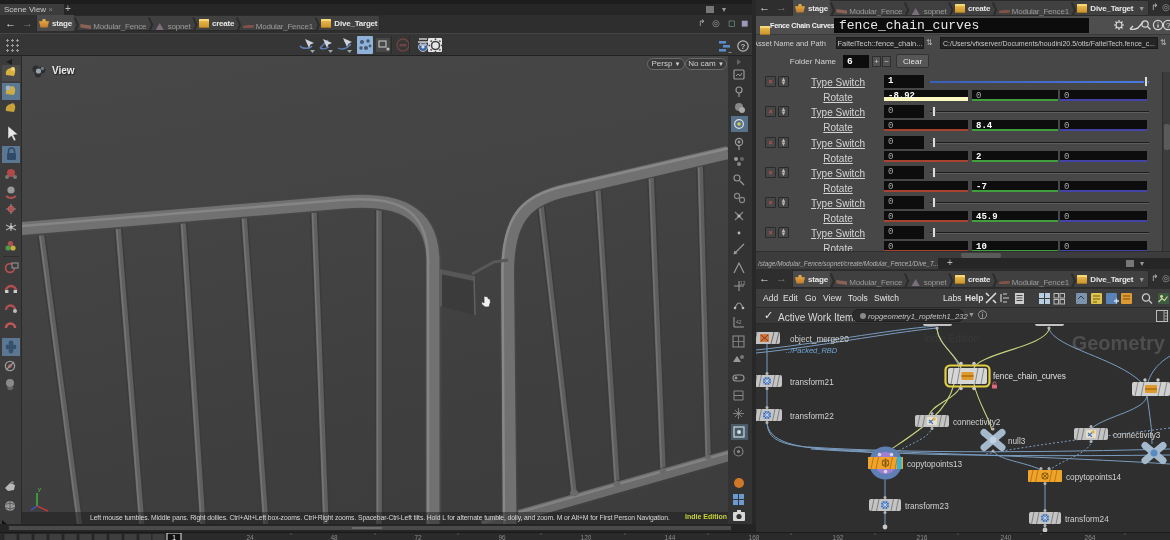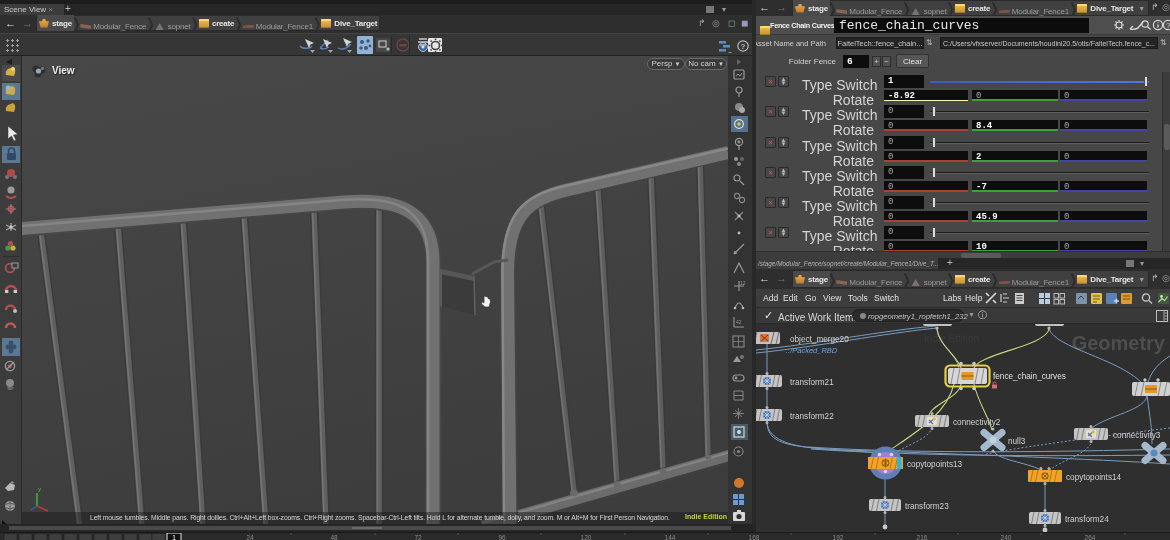--- a/index.html
+++ b/index.html
@@ -17,21 +17,21 @@
   .ic-box { background:linear-gradient(#f0c050,#c8922c); border-radius:1px; box-shadow:inset 0 2px 0 #f8d878, inset 0 -1px 0 #a87820; }
   .ic-fence { background:transparent; }
   .ic-fence::before { content:""; position:absolute; left:0; top:2px; width:11px; height:5px; background:#9a6a5a; clip-path:polygon(0 0,100% 30%,100% 100%,0 70%); opacity:.8; }
   .ic-sop { background:transparent; }
   .ic-sop::before { content:""; position:absolute; left:1px; top:1px; width:8px; height:7px; background:#8a7a8a; clip-path:polygon(0 100%,50% 0,100% 100%); opacity:.8; }
   .ic-curve { background:transparent; }
   .ic-curve::before { content:""; position:absolute; left:0; top:3px; width:11px; height:3px; background:#9a5a4a; border-radius:50% 10% 50% 10%; opacity:.7; }
   .pbtn { width:9px; height:11px; background:#525252; border:1px solid #2e2e2e; color:#ccc; font-size:8px; text-align:center; line-height:9px; }
   .xbtn { position:absolute; width:11px; height:11px; background:#474747; border:1px solid #2a2a2a; border-radius:1px; font-size:7px; text-align:center; line-height:10px; font-weight:bold; color:#c25454; }
   .xbtn.ud { color:#b8b8b8; }
-  .plab { position:absolute; color:#d4d4d4; font-size:14px; text-align:right; width:72px; white-space:nowrap; }
+  .plab { position:absolute; color:#d4d4d4; font-size:10px; text-align:center; width:72px; white-space:nowrap;text-decoration:underline; }
   .pnum { position:absolute; background:#0d0d0d; height:13px; font-family:"Liberation Mono", monospace; font-size:9px; line-height:12px; padding-left:4px; color:#a8a8a8; }
   .pnum.hot { color:#ffffff; font-weight:bold; }
   .handle { position:absolute; width:4px; height:11px; background:#dcdcdc; border:1px solid #4a4a4a; }
 </style></head>
 <body>
 <div id="root">
 
   <div class="abs" id="leftpane" style="left:0;top:0;width:756px;height:532px;background:#393939;">
 
     <div class="abs" style="left:0;top:0;width:756px;height:4px;background:#1d1d1d;"></div>
@@ -514,36 +514,36 @@
 
     <div class="abs" style="left:0;top:35px;width:414px;height:18px;">
       <span class="abs" style="left:-3px;top:4px;color:#cfcfcf;font-size:7.5px;">Asset Name and Path</span>
       <div class="abs" style="left:80px;top:2px;width:88px;height:12px;background:#242424;border:1px solid #191919;color:#c8c8c8;font-size:7.5px;line-height:11px;text-align:center;white-space:nowrap;overflow:hidden;">FaitelTech::fence_chain...</div>
       <span class="abs" style="left:170px;top:3px;color:#bbb;font-size:8px;">⇅</span>
       <div class="abs" style="left:184px;top:2px;width:218px;height:12px;background:#242424;border:1px solid #191919;color:#c8c8c8;font-size:7px;line-height:11px;text-align:center;white-space:nowrap;overflow:hidden;">C:/Users/vfxserver/Documents/houdini20.5/otls/FaitelTech.fence_c...</div>
       <span class="abs" style="left:404px;top:3px;color:#bbb;font-size:8px;">⇅</span>
     </div>
 
     <div class="abs" style="left:0;top:54px;width:414px;height:16px;">
-      <span class="abs" style="left:14px;top:3px;width:66px;text-align:right;color:#d4d4d4;font-size:8px;">Folder Fence</span>
+      <span class="abs" style="left:14px;top:3px;width:66px;text-align:right;color:#d4d4d4;font-size:8px;">Folder Name</span>
       <div class="abs mono" style="left:87px;top:1px;width:26px;height:13px;background:#0d0d0d;color:#fff;font-weight:bold;font-size:9.5px;line-height:13px;padding-left:4px;">6</div>
       <div class="abs pbtn" style="left:116px;top:2px;">+</div>
       <div class="abs pbtn" style="left:126px;top:2px;">−</div>
       <div class="abs" style="left:140px;top:0px;width:33px;height:14px;background:#565656;border:1px solid #333;border-radius:2px;color:#e4e4e4;font-size:8px;text-align:center;line-height:13px;">Clear</div>
     </div>
 
     <div>
     <div class="xbtn" style="left:9px;top:76px;">×</div>
     <div class="xbtn ud" style="left:22px;top:76px;font-size:6px;line-height:4px;">▲<br>▼</div>
     <span class="plab" style="left:46px;top:77px;">Type Switch</span>
     <div class="pnum hot" style="left:128px;top:75px;width:40px;">1</div>
     <div class="abs" style="left:174px;top:81px;width:219px;height:2px;background:linear-gradient(90deg,#3a5fb8,#4a79e0);"></div>
     <div class="handle" style="left:388px;top:76px;"></div>
     <span class="plab" style="left:46px;top:92px;">Rotate</span>
-    <div class="pnum hot" style="left:128px;top:90px;width:84px;border-bottom:1px solid #fef9c3;height:11px;">-8.92</div>
+    <div class="pnum hot" style="left:128px;top:90px;width:84px;border-bottom:4px solid #fef9c3;height:11px;">-8.92</div>
     <div class="pnum" style="left:216px;top:90px;width:86px;border-bottom:2px solid #3f9f3c;height:11px;">0</div>
     <div class="pnum" style="left:304px;top:90px;width:87px;border-bottom:2px solid #4343a8;height:11px;">0</div>
     <div class="xbtn" style="left:9px;top:106px;">×</div>
     <div class="xbtn ud" style="left:22px;top:106px;font-size:6px;line-height:4px;">▲<br>▼</div>
     <span class="plab" style="left:46px;top:107px;">Type Switch</span>
     <div class="pnum" style="left:128px;top:105px;width:40px;">0</div>
     <div class="abs" style="left:174px;top:111px;width:219px;height:1px;background:#1c1c1c;"></div>
     <div class="abs" style="left:174px;top:112px;width:219px;height:1px;background:#5e5e5e;"></div>
     <div class="handle" style="left:176px;top:106px;"></div>
     <span class="plab" style="left:46px;top:122px;">Rotate</span>
@@ -646,21 +646,21 @@
 
     <div class="abs" style="left:0;top:31px;width:414px;height:19px;background:#3d3d3d;border-bottom:1px solid #2c2c2c;color:#e2e2e2;font-size:8.5px;">
       <span class="abs" style="left:7px;top:4px;">Add</span>
       <span class="abs" style="left:27px;top:4px;">Edit</span>
       <span class="abs" style="left:49px;top:4px;">Go</span>
       <span class="abs" style="left:67px;top:4px;">View</span>
       <span class="abs" style="left:92px;top:4px;">Tools</span>
       <span class="abs" style="left:118px;top:4px;">Switch</span>
       <span class="abs" style="left:161px;top:4px;margin-top:45px;">ODTools</span>
       <span class="abs" style="left:187px;top:4px;">Labs</span>
-      <span class="abs" style="left:209px;top:4px;">Help</span>
+      <span class="abs" style="left:209px;top:4px;font-weight:bold;">Help</span>
       <svg class="abs" style="left:228px;top:2px;" width="186" height="15" viewBox="0 0 186 15">
         <path d="M2 12 L12 2 M2 2 l3 3 M9 9 l3 3" stroke="#ddd" stroke-width="1.6" fill="none"></path>
         <path d="M19 3 h4 M19 7 h6 M19 11 h4 M17 3 v8" stroke="#ccc" stroke-width="1.2"></path>
         <rect x="31" y="2" width="9" height="11" fill="#ccc"></rect>
           <path d="M32.5 4.5 h6 M32.5 7 h6 M32.5 9.5 h6" stroke="#444" stroke-width="1"></path>
         <g fill="#b8cde0">
             <rect x="55" y="2" width="5" height="5"></rect>
             <rect x="61" y="2" width="5" height="5"></rect>
             <rect x="55" y="8" width="5" height="5"></rect>
             <rect x="61" y="8" width="5" height="5"></rect>

